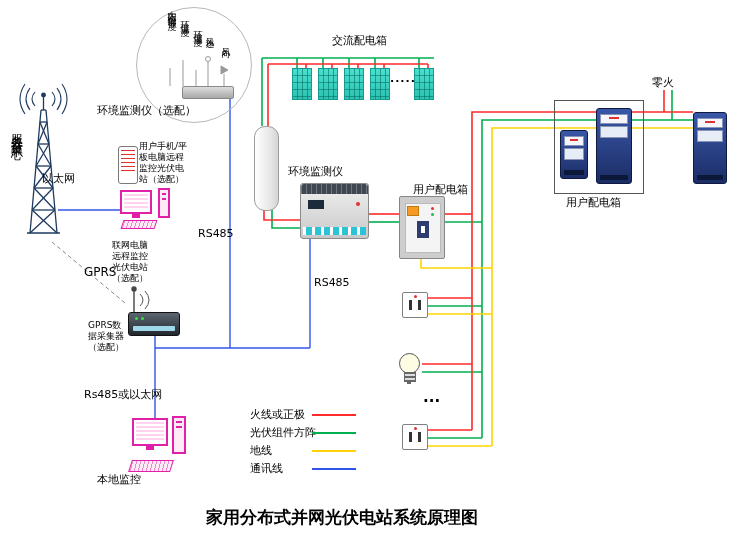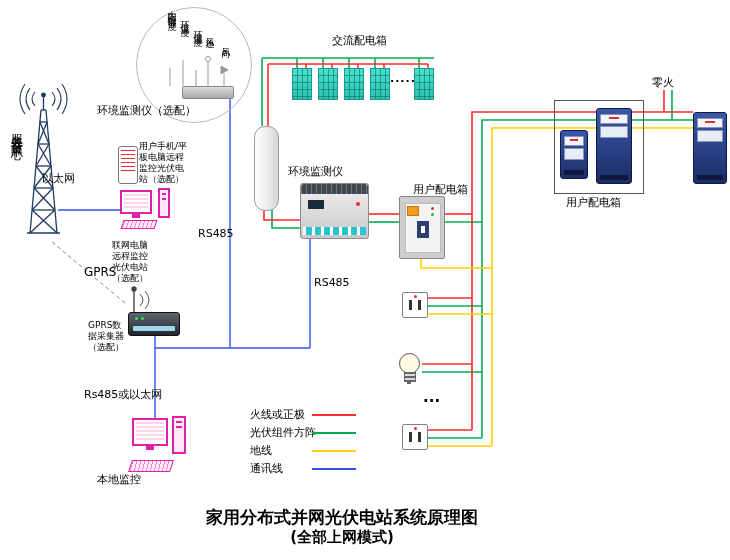--- a/index.html
+++ b/index.html
@@ -271,15 +271,14 @@
     <div class="swatch" style="left: 312px; top: 414px; background: rgb(255, 42, 42);"></div>
     <div class="lbl" style="left:250px;top:426px;">光伏组件方阵</div>
     <div class="swatch" style="left: 312px; top: 432px; background: rgb(0, 176, 80);"></div>
     <div class="lbl" style="left:250px;top:444px;">地线</div>
     <div class="swatch" style="left: 312px; top: 450px; background: rgb(255, 212, 0);"></div>
     <div class="lbl" style="left:250px;top:462px;">通讯线</div>
     <div class="swatch" style="left: 312px; top: 468px; background: rgb(47, 84, 235);"></div>
   </div>
 
   <div class="title" style="top:506px;font-size:17px;">家用分布式并网光伏电站系统原理图</div>
-  <div class="title" style="top:528px;font-size:15px;">(全部上网模式)</div>
 
 </div>
 
 </body></html>

